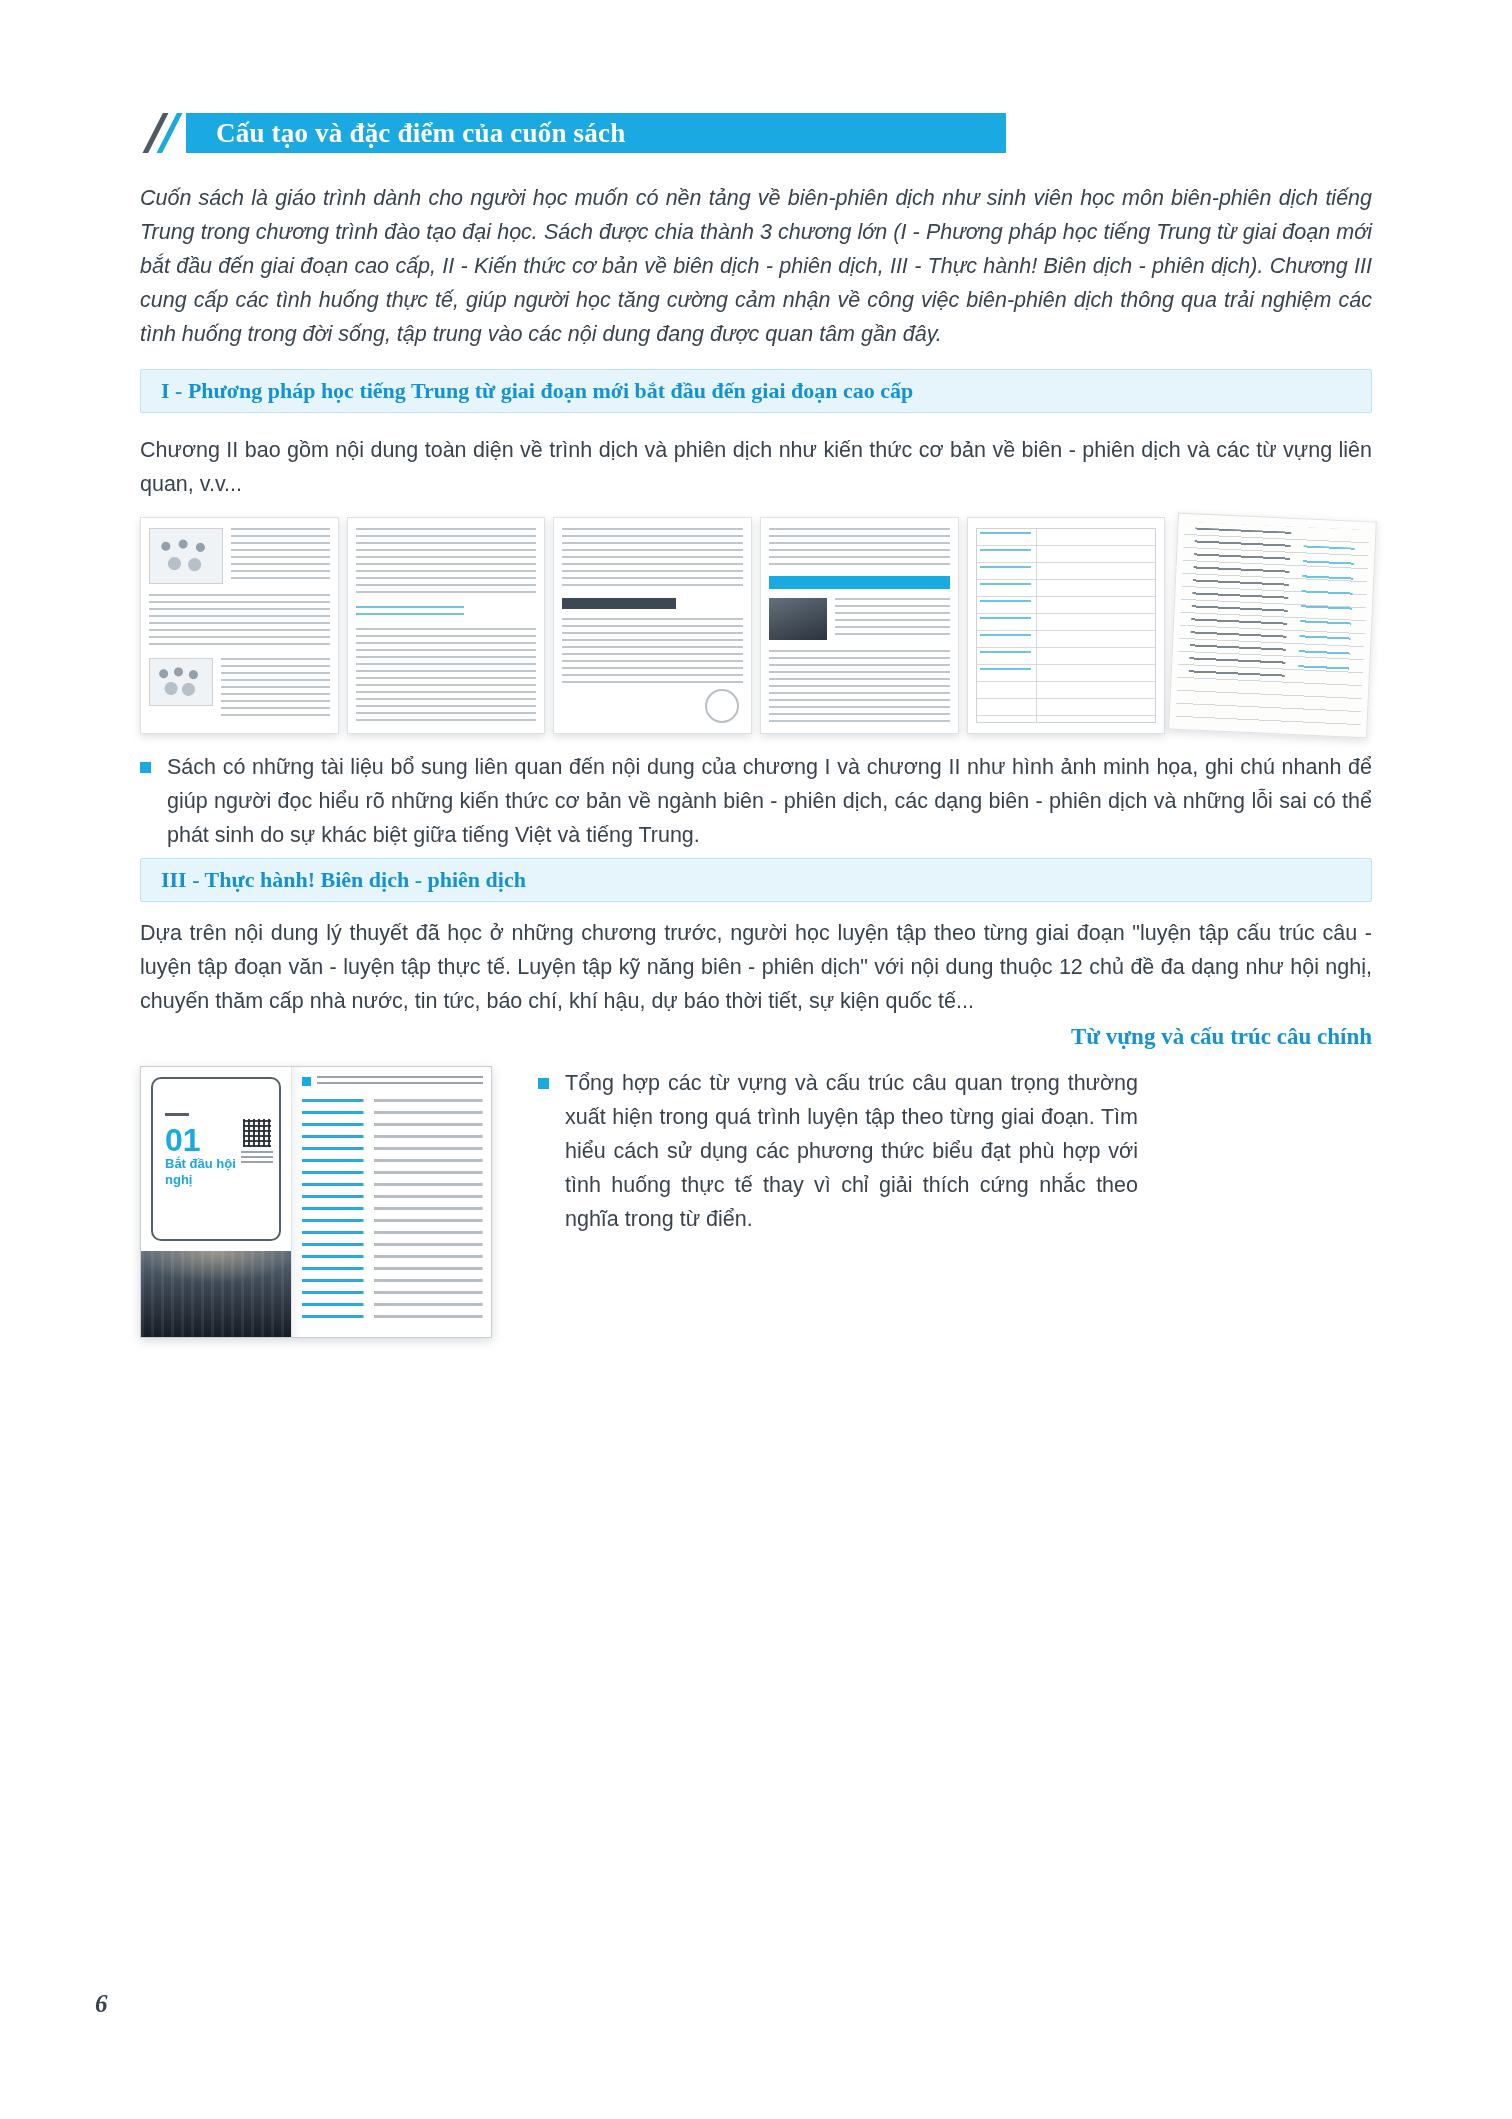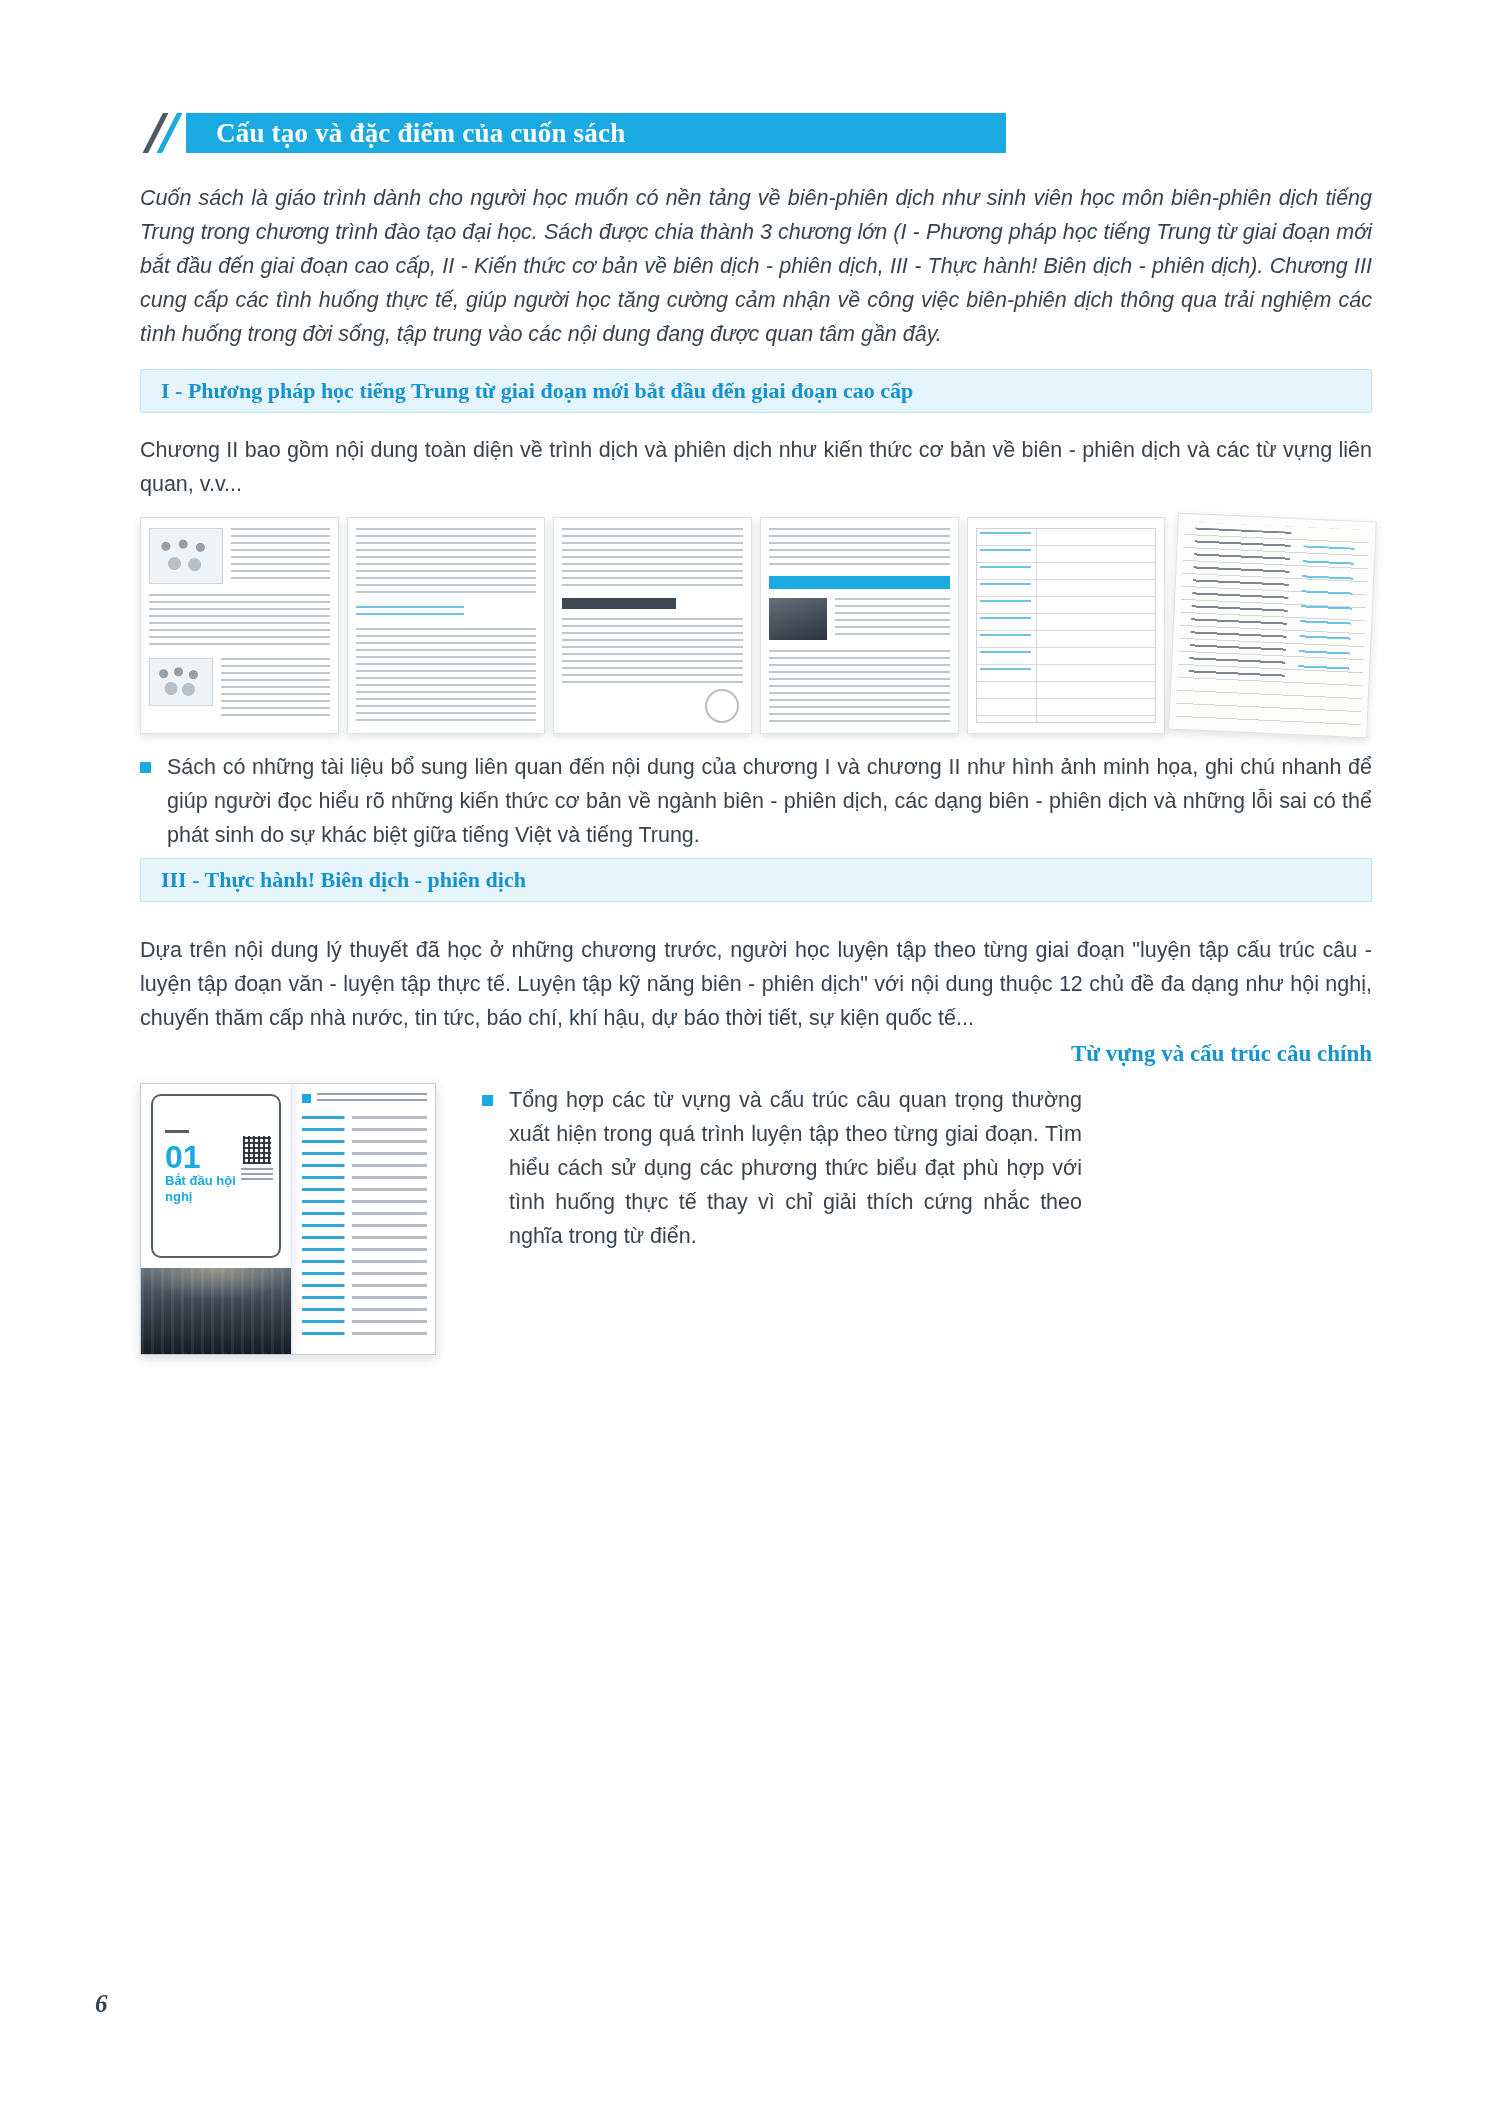--- a/index.html
+++ b/index.html
@@ -105,35 +105,35 @@
     background-position:0 0, 12% 12%;
     background-repeat:repeat, no-repeat;
   }
   .t6-cy{right:10%;top:12%;width:26%;height:62%;background-image:repeating-linear-gradient(to bottom,#6fc4e6 0 2px,transparent 2px 15px);}
 
   
   .bullet-row{display:flex;gap:16px;margin-bottom:6px;}
   .bullet-sq{width:11px;height:11px;background:var(--accent,#1ba9e1);margin-top:12px;flex:none;}
   .bullet-row p{flex:1;}
 
-  .box-3{margin-top:4px;margin-bottom:31px;}
+  .box-3{margin-top:4px;margin-bottom:14px;}
   .body-3{margin-bottom:6px;}
 
   
   .subheading{
     font-family:"Liberation Serif","DejaVu Serif",serif;
     font-weight:700;font-size:23px;color:var(--accent-dark,#1593d0);
     margin:6px 0 16px;
     text-align:right;
   }
 
   
   .bottom-row{display:flex;gap:46px;align-items:flex-start;}
   .book-spread{
-    width:296px;height:272px;flex:none;display:flex;background:#fff;
+    width:352px;height:272px;flex:none;display:flex;background:#fff;
     border:1px solid #c9ced3;box-shadow:0 3px 10px rgba(40,50,60,.18);
   }
   .spread-left{width:150px;position:relative;flex:none;}
   .cover-frame{
     position:absolute;left:10px;top:10px;right:10px;bottom:96px;
     border:2px solid #555f66;border-radius:10px;
   }
   .unit-block{position:absolute;left:12px;top:34px;width:80px;}
   .unit-rule{width:24px;height:3px;background:#555f66;margin-bottom:8px;}
   .unit-number{font-size:32px;font-weight:700;color:var(--accent,#1ba9e1);line-height:1;}

